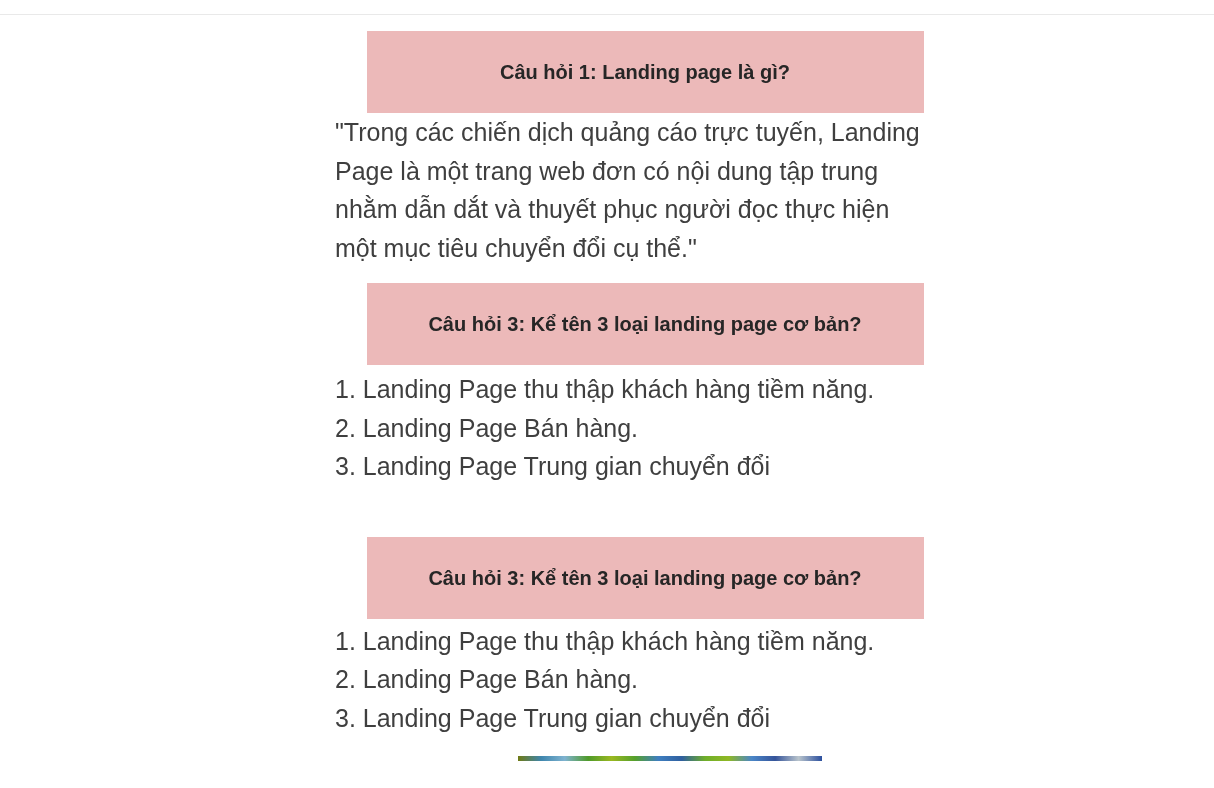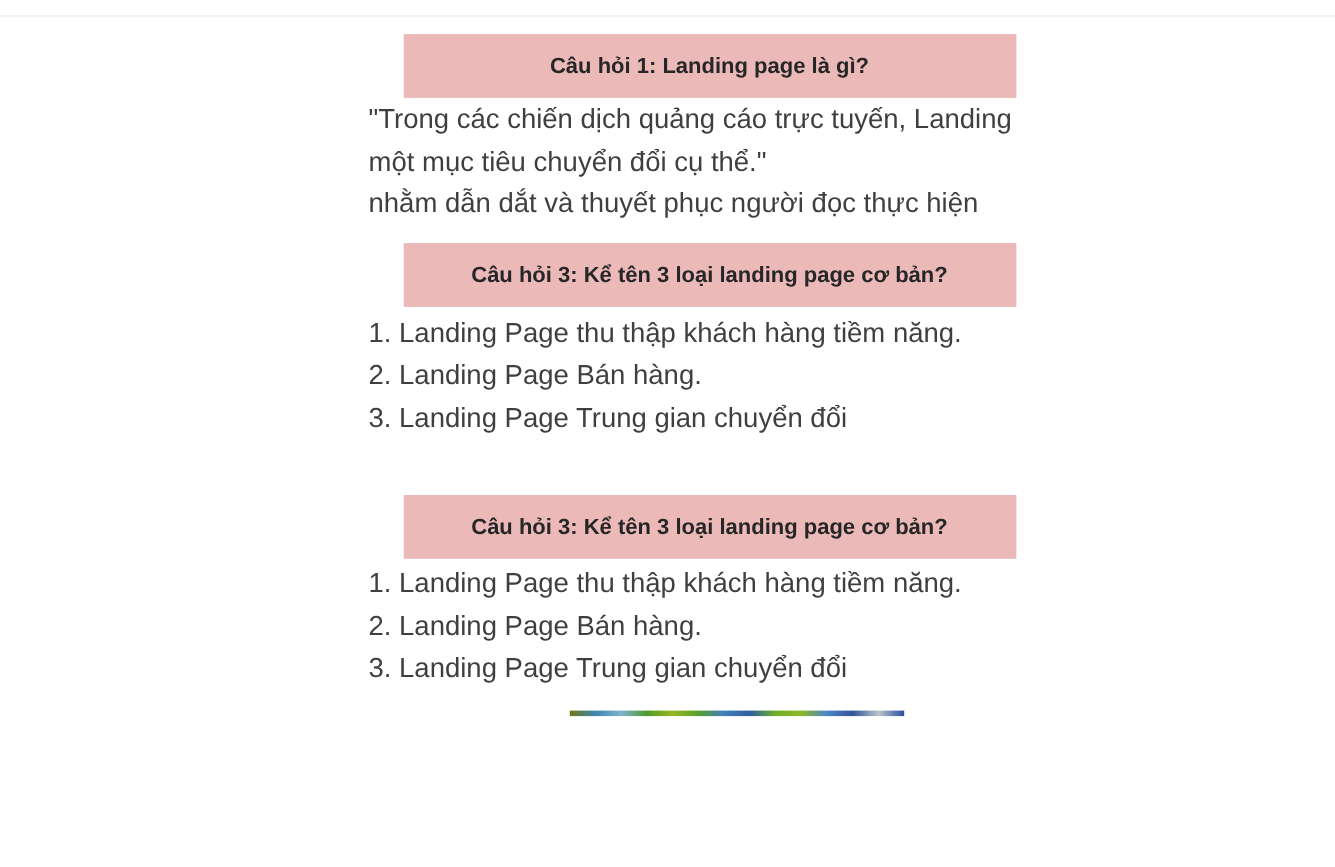--- a/index.html
+++ b/index.html
@@ -21,21 +21,21 @@
   }
   .qbox {
     width: 557px;
     margin: 0 auto;
     background: var(--q-bg, #ecb9b9);
     color: var(--q-text, #262626);
     font-size: 20px;
     font-weight: 700;
     line-height: 28px;
     text-align: center;
-    padding: 15px 4px;
+    padding: 27px 4px;
     box-sizing: border-box;
   }
   .qbox.first   { margin-top: 16px; }
   .qbox.second  { margin-top: 11px; }
   .qbox.third   { margin-top: 16px; }
   .qbox.fourth  { margin-top: 51px; }
   .answer {
     color: var(--body-text, #3f3f3f);
     font-size: 25px;
     line-height: 38.5px;
@@ -56,22 +56,23 @@
 <body style="background: rgb(255, 255, 255);">
 
 <div class="top-divider"></div>
 
 <div class="article">
 
   <div class="qbox first">Câu hỏi 1: Landing page là gì?</div>
 
   <div class="answer para1">
     <div class="line">"Trong các chiến dịch quảng cáo trực tuyến, Landing</div>
+    <div class="line">Page là một trang web đơn có nội dung tập trung</div>
+    <div class="line">nhằm dẫn dắt và thuyết phục người đọc thực hiện</div>
     <div class="line">một mục tiêu chuyển đổi cụ thể."</div>
-    <div class="line">nhằm dẫn dắt và thuyết phục người đọc thực hiện</div>
   </div>
 
 
 
   <div class="qbox third">Câu hỏi 3: Kể tên 3 loại landing page cơ bản?</div>
 
   <div class="answer list1">
     <div class="line">1. Landing Page thu thập khách hàng tiềm năng.</div>
     <div class="line">2. Landing Page Bán hàng.</div>
     <div class="line">3. Landing Page Trung gian chuyển đổi</div>

